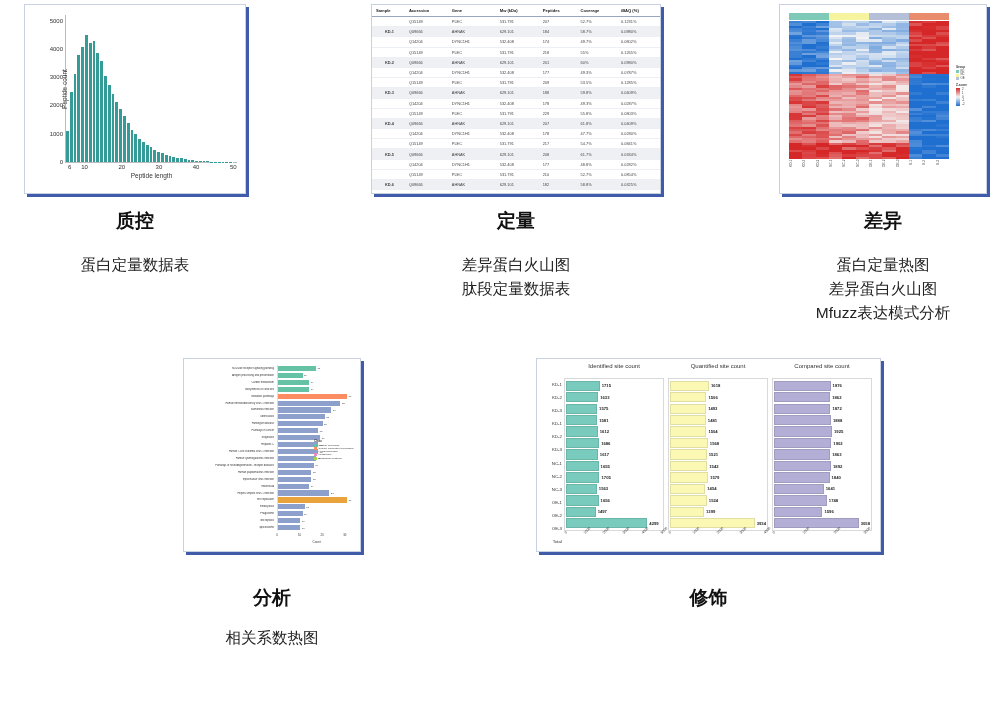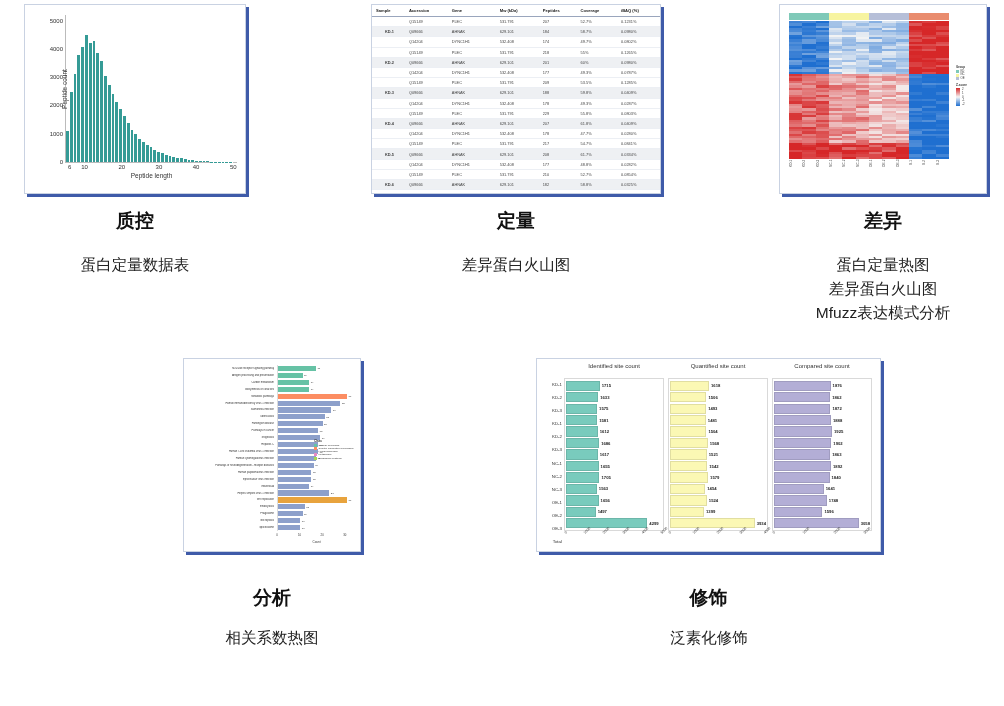--- a/index.html
+++ b/index.html
@@ -1667,30 +1667,30 @@
 </div>
 
 <div class="cap-title" id="t0" style="left:24px;top:208px;width:222px;">质控</div>
 <div class="cap-lines" id="c0" style="left:4px;top:253px;width:262px;">
     <div>蛋白定量数据表</div>
   </div>
 
 <div class="cap-title" style="left:371px;top:208px;width:290px;">定量</div>
 <div class="cap-lines" id="c1" style="left:371px;top:253px;width:290px;">
     <div>差异蛋白火山图</div>
+    <div>肽段定量数据表</div>
   </div>
 
 <div class="cap-title" style="left:779px;top:208px;width:208px;">差异</div>
 <div class="cap-lines" id="c2" style="left:760px;top:253px;width:246px;">
     <div>蛋白定量热图</div>
     <div>差异蛋白火山图</div>
     <div>Mfuzz表达模式分析</div>
   </div>
 
 <div class="cap-title" style="left:183px;top:585px;width:178px;">分析</div>
 <div class="cap-lines" id="c3" style="left:141px;top:626px;width:262px;">
     <div>相关系数热图</div>
   </div>
 
 <div class="cap-title" style="left:536px;top:585px;width:345px;">修饰</div>
 <div class="cap-lines" id="c4" style="left:586px;top:626px;width:246px;">
-    <div>泛素化修饰</div>
   </div>
 
 </body></html>

